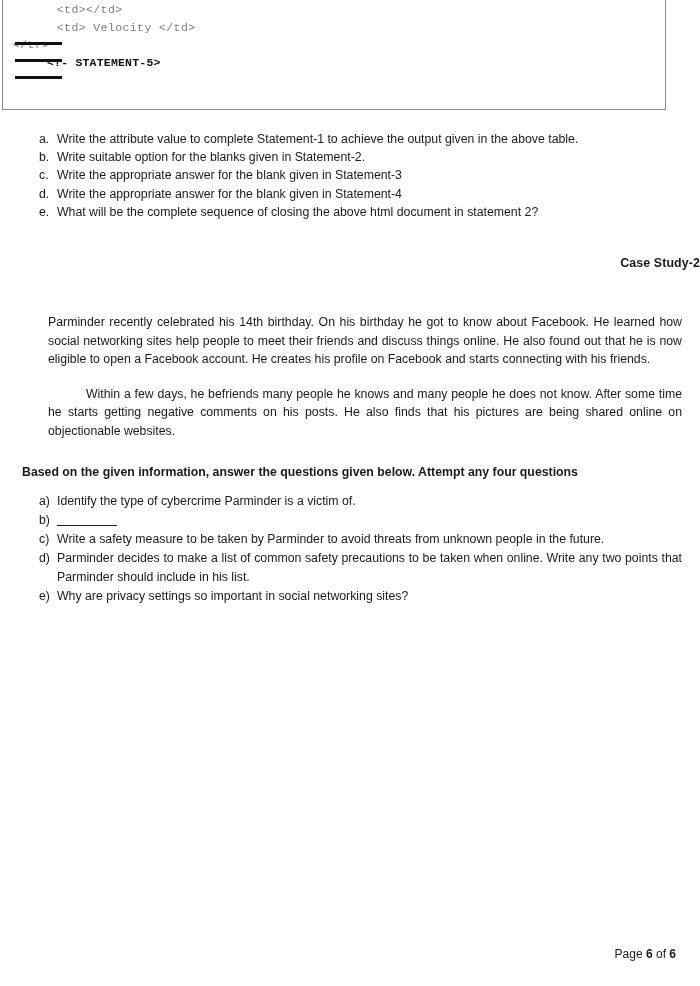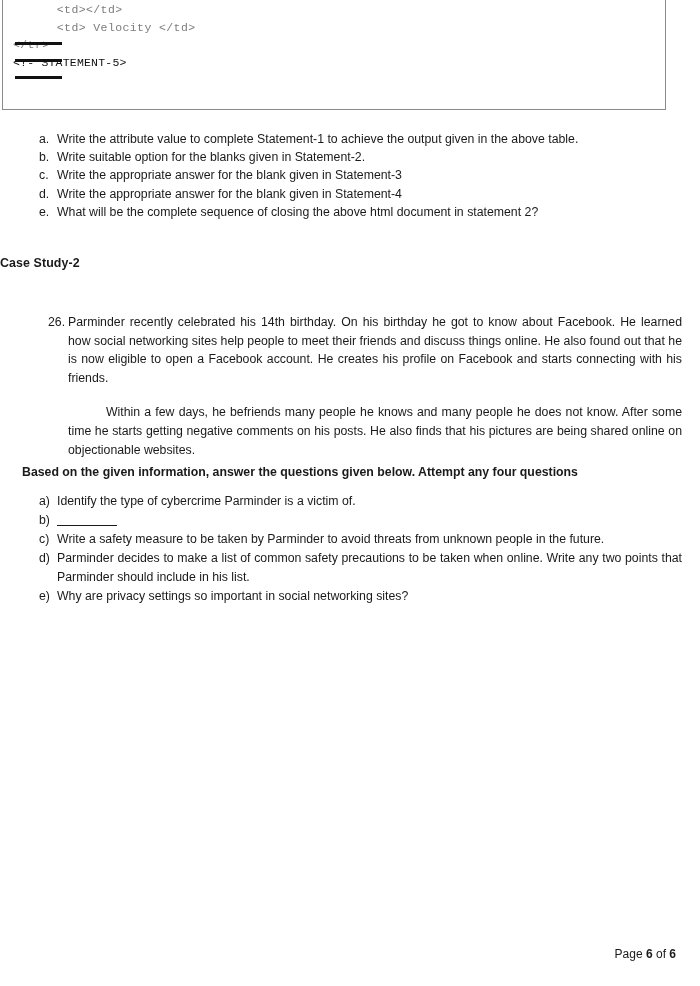--- a/index.html
+++ b/index.html
@@ -34,22 +34,23 @@
     top: 30px;
     font-family: "Liberation Mono", "DejaVu Sans Mono", monospace;
     font-size: 11.5px;
     line-height: 17.5px;
     color: #7d7d7d;
     letter-spacing: 0.4px;
     white-space: pre;
   }
   .code-lines .stmt {
     color: #111111;
-    font-weight: normal;
+    font-weight: bold;
     letter-spacing: 0.2px;
+    margin-left: 34px;
   }
   .blank-rules {
     position: absolute;
     left: 12px;
     top: 71px;
   }
   .blank-rules .rule {
     width: 47px;
     height: 3px;
     background: #111111;
@@ -82,21 +83,21 @@
   
   #list-statements { top: 131px; }
   #list-statements .li { margin-left: 32px; margin-right: 20px; }
 
   
   .case-heading {
     position: absolute;
     top: 256px;
     left: 0;
     width: 700px;
-    text-align: left;
+    text-align: right;
     font-size: 12.4px;
     font-weight: bold;
     letter-spacing: 0.1px;
   }
 
   
   .q26 {
     position: absolute;
     top: 313px;
     left: 48px;
@@ -193,21 +194,20 @@
   </div>
   <div class="li">
     <span class="marker">e.</span>
     <span class="body">What will be the complete sequence of closing the above html document in statement 2?</span>
   </div>
 </div>
 
 <div class="case-heading">Case Study-2</div>
 
 <div class="q26">
-  <div class="qnum">26.</div>
   <div class="qbody">
     <div>Parminder recently celebrated his 14th birthday. On his birthday he got to know about Facebook. He learned how social networking sites help people to meet their friends and discuss things online. He also found out that he is now eligible to open a Facebook account. He creates his profile on Facebook and starts connecting with his friends.</div>
     <div class="para2">Within a few days, he befriends many people he knows and many people he does not know. After some time he starts getting negative comments on his posts. He also finds that his pictures are being shared online on objectionable websites.</div>
   </div>
 </div>
 
 <div class="prompt">Based on the given information, answer the questions given below.  Attempt any four questions</div>
 
 <div class="list" id="list-questions">
   <div class="li">

